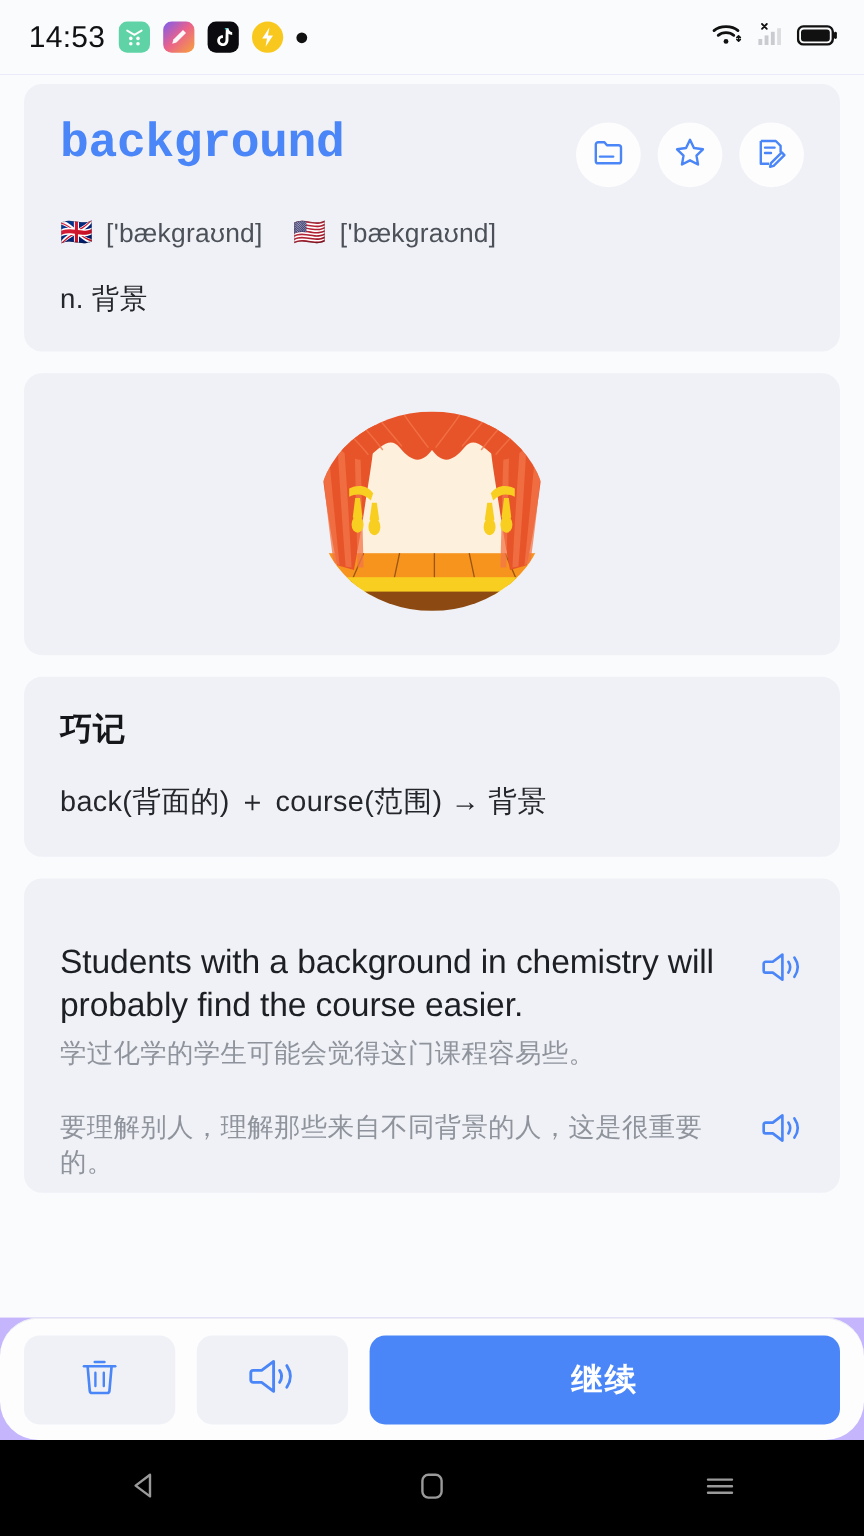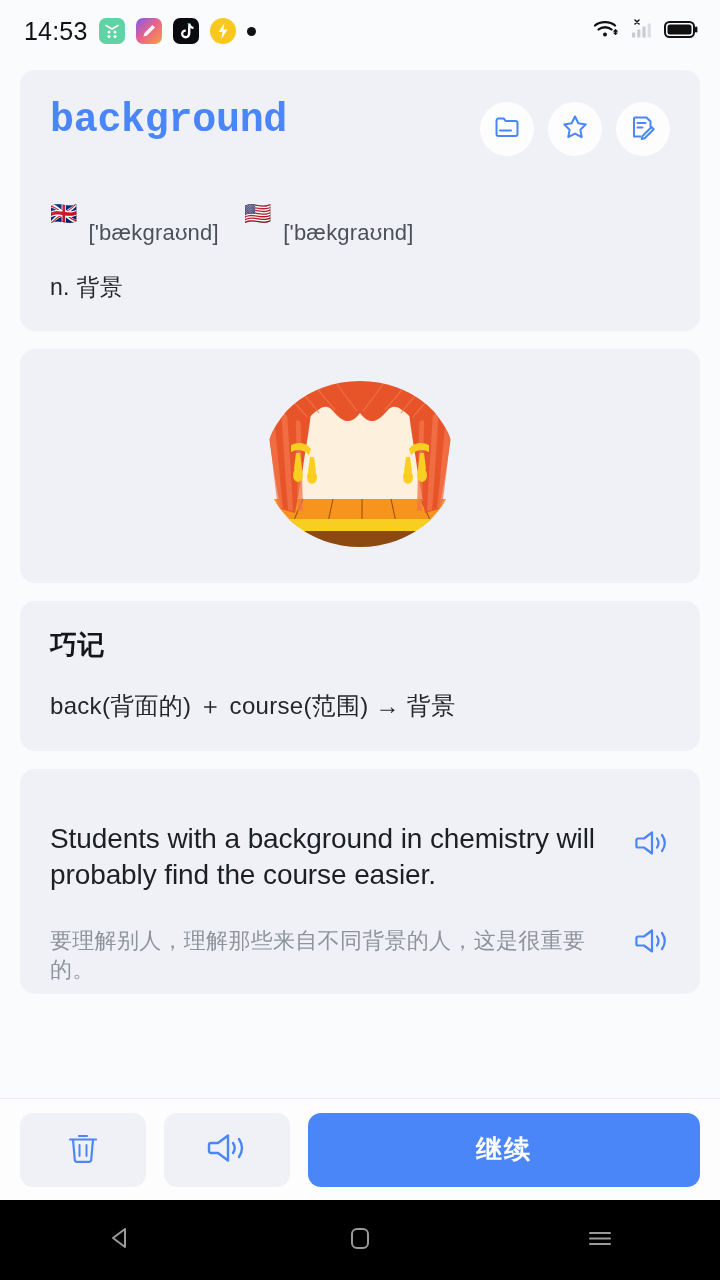--- a/index.html
+++ b/index.html
@@ -51,21 +51,21 @@
     width:54px; height:54px; border-radius:50%; background:#fdfdfe;
     display:flex; align-items:center; justify-content:center;
     flex:0 0 auto;
   }
   #phon-row {
     display:flex; align-items:center; margin-top:26px;
     font-size:22px; color:#4c5159;
   }
   .flag { font-size:22px; line-height:1; margin-right:11px;
           font-family:"DejaVu Sans",sans-serif; }
-  .phon { margin-right:26px; letter-spacing:0.2px;margin-top:38px; }
+  .phon { margin-right:26px; letter-spacing:0.2px; }
   #definition { margin-top:26px; font-size:23px; color:#23262b; letter-spacing:0.3px; }
 
   
   #img-card { padding:32px 0; display:flex; justify-content:center; align-items:center; }
 
   
   .sec-title { font-size:27px; font-weight:700; color:#14161a; letter-spacing:0.5px; }
   #mnemonic-text {
     margin-top:26px; font-size:24px; color:#23262b; letter-spacing:0.3px; line-height:1.4;
   }
@@ -79,20 +79,21 @@
     font-size:22px; color:#8e939c; line-height:1.33; margin-top:7px; letter-spacing:0.3px;
   }
   .spk-wrap { flex:0 0 auto; padding-top:6px; }
 
   
   #bottombar {
     position:absolute; left:0; right:0; bottom:80px; height:102px;
     background:#fdfdfe; display:flex; align-items:center;
     padding:0 20px; gap:18px;
     border-top:1px solid #eceef3;
+    border-radius:32px;
   }
   .sq-btn {
     width:126px; height:74px; border-radius:13px; background:#f0f1f6;
     display:flex; align-items:center; justify-content:center; flex:0 0 auto;
   }
   #continue-btn {
     flex:1 1 auto; height:74px; border-radius:13px; background:#4a86f7;
     display:flex; align-items:center; justify-content:center;
     color:#ffffff; font-size:26px; font-weight:700; letter-spacing:2px;
     border:none; font-family:inherit; cursor:pointer;
@@ -286,20 +287,21 @@
     <div class="card">
       <div class="sec-title">巧记</div>
       <div id="mnemonic-text">back(背面的) ＋ course(范围) → 背景</div>
     </div>
 
     <div class="card" style="padding-bottom:10px;">
 
       <div class="ex-item">
         <div class="ex-texts">
           <div class="ex-en">Students with a background in chemistry will probably find the course easier.</div>
+          <div class="ex-zh">学过化学的学生可能会觉得这门课程容易些。</div>
         </div>
         <div class="spk-wrap">
           <span>
             <svg width="36" height="32" viewBox="0 0 36 32">
               <path d="M4 11.5 h6 L18 5.5 v21 L10 20.5 H4 a1.6 1.6 0 0 1-1.6-1.6 v-5.8 A1.6 1.6 0 0 1 4 11.5 z" fill="none" stroke="#4a86f7" stroke-width="2.2" stroke-linejoin="round"></path>
               <path d="M23 11.5 C25 14.5 25 17.5 23 20.5" fill="none" stroke="#4a86f7" stroke-width="2.2" stroke-linecap="round"></path>
               <path d="M28 8 C31.5 13 31.5 19 28 24" fill="none" stroke="#4a86f7" stroke-width="2.2" stroke-linecap="round"></path>
             </svg>
           </span>
         </div>

